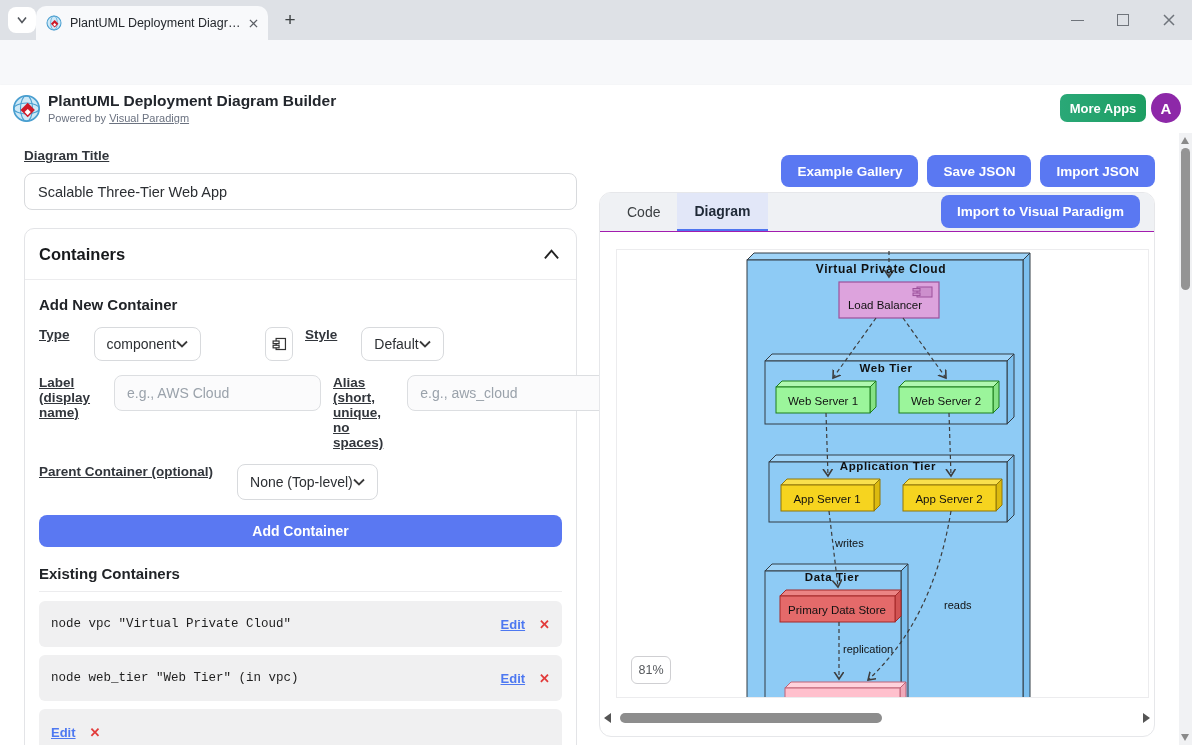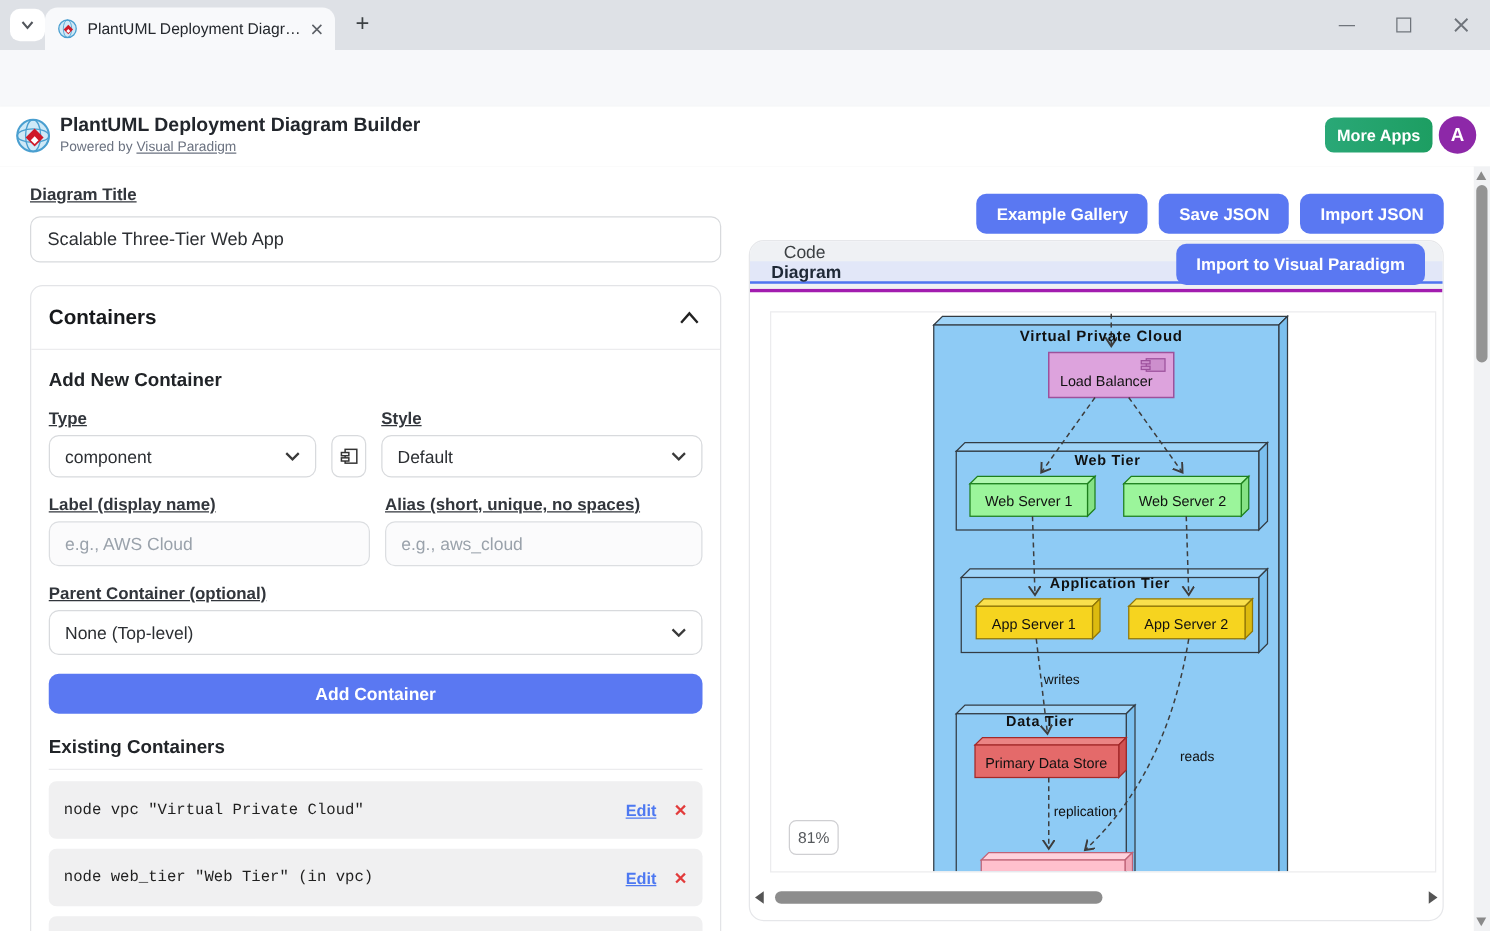--- a/index.html
+++ b/index.html
@@ -33,38 +33,38 @@
   .content{position:absolute;left:0;top:133px;width:1192px;height:612px;overflow:hidden;background:#fff;}
   .fldlabel{font-size:13.5px;font-weight:600;color:#32363c;text-decoration:underline;}
   .lbl-top{position:absolute;left:24px;top:15px;}
   .titleinput{position:absolute;left:24px;top:40px;width:553px;height:37px;box-sizing:border-box;border:1px solid #d8dadd;border-radius:8px;padding:0 13px;font-size:14.5px;color:#2c2f33;font-family:inherit;background:#fff;}
   .card{position:absolute;left:24px;top:95px;width:553px;height:700px;box-sizing:border-box;border:1px solid #e3e4e7;border-radius:10px;background:#fff;}
   .cardhead{height:50px;display:flex;align-items:center;justify-content:space-between;padding:0 16px 0 14px;border-bottom:1px solid #ececee;}
   .cardhead h2{font-size:16.5px;margin:0;color:#17191c;}
   .cardbody{padding:16px 14px 0 14px;}
   .subhead{font-size:15px;font-weight:bold;color:#212428;margin:0;}
   .formrow{display:flex;gap:12px;margin-top:14px;}
-  .formcol{display:flex;flex-direction:column;gap:6px;}
+  .formcol{display:flex;gap:24px;}
   .sel{height:34px;border:1px solid #d8dadd;border-radius:8px;display:flex;align-items:center;justify-content:space-between;padding:0 12px;font-size:14px;color:#2c2f33;background:#fff;box-sizing:border-box;}
   .inp{height:36px;border:1px solid #dcdee1;border-radius:8px;padding:0 12px;font-size:14px;font-family:inherit;color:#2c2f33;box-sizing:border-box;background:#fbfbfc;}
   .inp::placeholder{color:#9aa2ab;}
   .iconbtn{width:28px;height:34px;border:1px solid #d8dadd;border-radius:7px;background:#fff;display:flex;align-items:center;justify-content:center;box-sizing:border-box;}
   .addbtn{margin-top:15px;width:100%;height:32px;border:none;border-radius:8px;background:#5a78f2;color:#fff;font-size:14px;font-weight:bold;font-family:inherit;}
   .exhead{margin-top:18px;}
   .exdiv{height:1px;background:#ececee;margin-top:9px;}
   .exrow{margin-top:9px;background:#f0f0f1;border-radius:6px;height:46px;display:flex;align-items:center;padding:0 12px;box-sizing:border-box;}
   .excode{flex:1;font-family:"Liberation Mono","DejaVu Sans Mono",monospace;font-size:12.5px;color:#1f1f1f;}
   .editlink{color:#4d78f1;font-size:13px;font-weight:bold;margin-right:14px;}
   .delx{color:#e23b3b;font-size:13px;font-weight:bold;}
   
   .moon{position:absolute;left:783px;top:24px;}
   .topbtns{position:absolute;left:599px;top:22px;width:556px;display:flex;justify-content:flex-end;gap:9px;}
   .bluebtn{height:32px;border:none;border-radius:8px;background:#5a78f2;color:#fff;font-size:13.5px;font-weight:bold;font-family:inherit;padding:0 16px;}
   .panel{position:absolute;left:599px;top:59px;width:556px;height:545px;box-sizing:border-box;border:1px solid #e6e7ea;border-radius:12px;background:#fff;}
-  .tabrow{height:38px;background:#eff1f4;border-radius:11px 11px 0 0;border-bottom:3px solid #a21caf;display:flex;position:relative;flex-direction:column;}
+  .tabrow{height:38px;background:#eff1f4;border-radius:11px 11px 0 0;border-bottom:1px solid #a21caf;display:flex;position:relative;}
   .ptab{padding:0 17px;display:flex;align-items:center;font-size:14px;color:#3c4043;}
   .ptab.active{background:#e2e7f8;border-bottom:2.5px solid #4f75f0;color:#1f2937;font-weight:600;box-sizing:border-box;}
   .importvp{position:absolute;right:14px;top:2px;height:33px;border:none;border-radius:8px;background:#5a78f2;color:#fff;font-size:13.5px;font-weight:bold;font-family:inherit;padding:0 16px;}
   .canvas{position:absolute;left:16px;top:56px;width:531px;height:447px;border:1px solid #ececee;background:#fff;overflow:hidden;}
   .zoombadge{position:absolute;left:14px;top:406px;width:38px;height:26px;background:#fff;border:1px solid #cfcfd2;border-radius:6px;display:flex;align-items:center;justify-content:center;font-size:12.5px;color:#55585c;}
   .hscroll{position:absolute;left:4px;top:516px;width:546px;height:18px;display:flex;align-items:center;}
   .hthumb{position:absolute;left:16px;top:4px;width:262px;height:10px;background:#8d8d8d;border-radius:5px;}
   .tri{width:0;height:0;}
   .tri-l{border-top:5px solid transparent;border-bottom:5px solid transparent;border-right:7px solid #555;}
   .tri-r{border-top:5px solid transparent;border-bottom:5px solid transparent;border-left:7px solid #555;margin-left:auto;}

